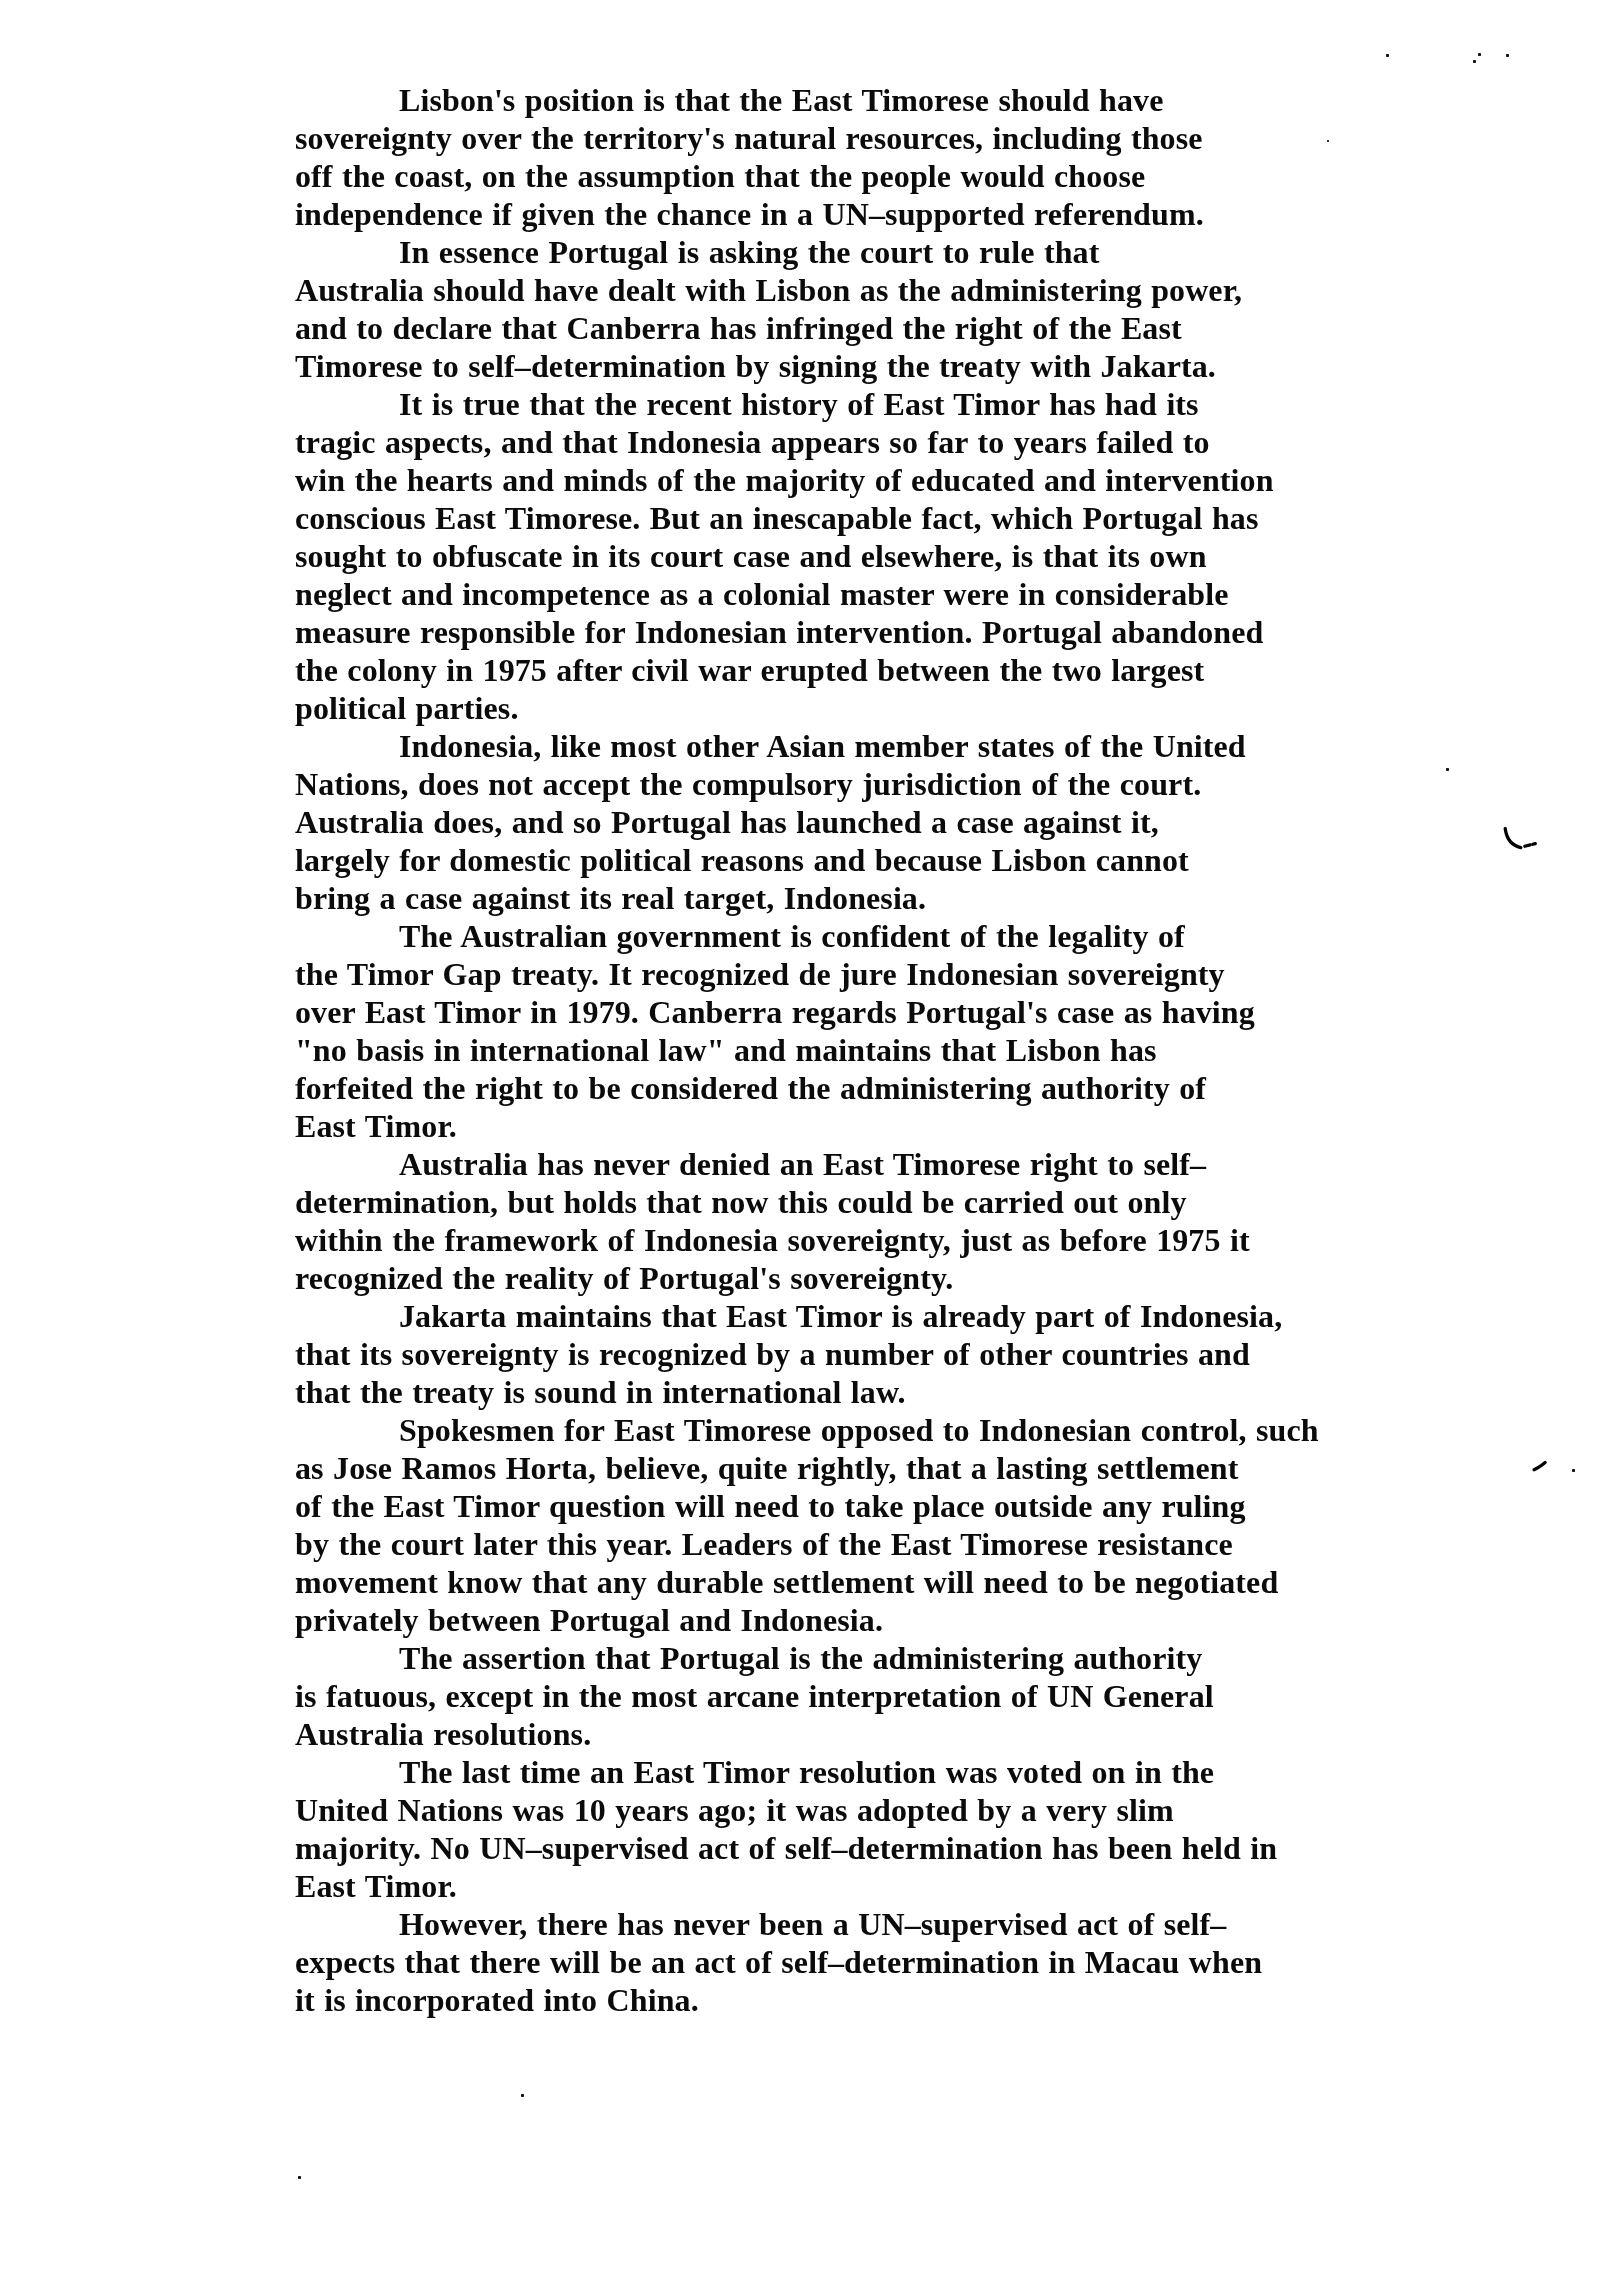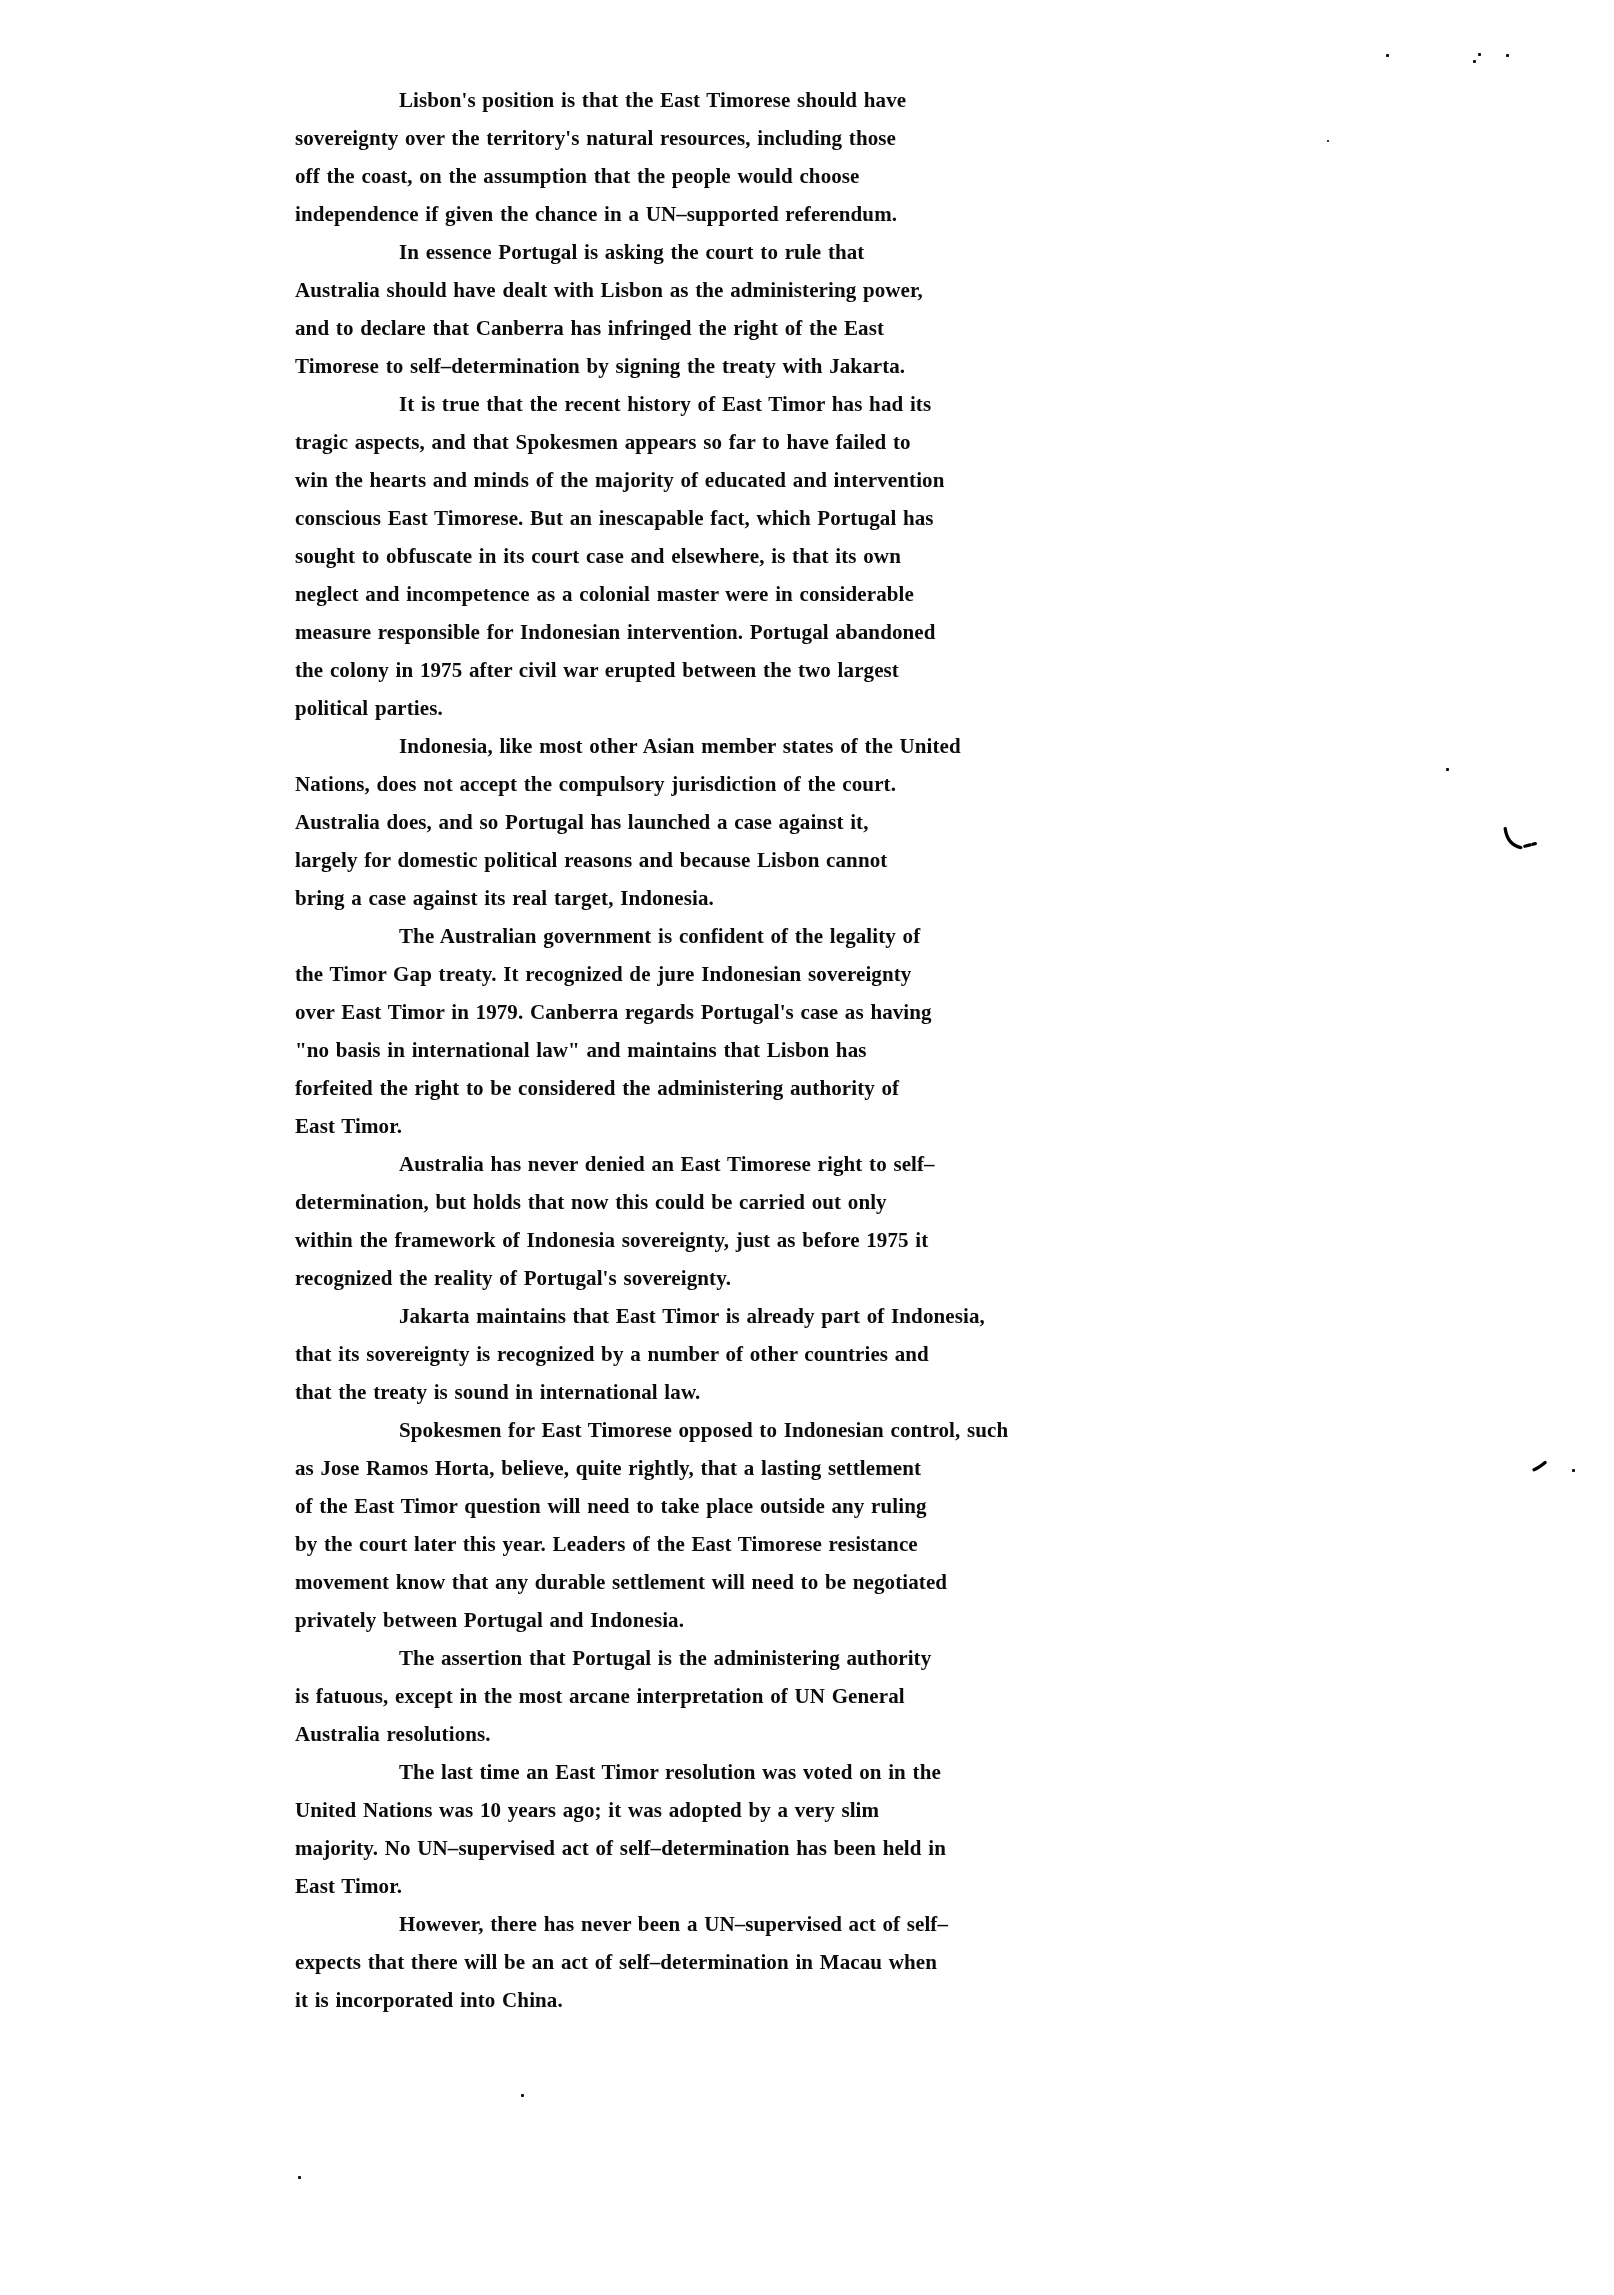--- a/index.html
+++ b/index.html
@@ -13,21 +13,21 @@
     height: 2295px;
     background: #ffffff;
     overflow: hidden;
     font-family: "Liberation Serif", serif;
   }
   .text-block {
     position: absolute;
     left: 295px;
     top: 81px;
     width: 1048px;
-    font-size: 21px;
+    font-size: 32px;
     line-height: 38px;
     font-weight: bold;
     color: #0b0b0b;
     letter-spacing: 0.1px;
     word-spacing: 1.3px;
   }
   .line {
     white-space: pre;
     height: 38px;
   }
@@ -59,21 +59,21 @@
   <div class="text-block" id="text-block">
       <div class="line indent">Lisbon's position is that the East Timorese should have</div>
       <div class="line">sovereignty over the territory's natural resources, including those</div>
       <div class="line">off the coast, on the assumption that the people would choose</div>
       <div class="line">independence if given the chance in a UN–supported referendum.</div>
       <div class="line indent">In essence Portugal is asking the court to rule that</div>
       <div class="line">Australia should have dealt with Lisbon as the administering power,</div>
       <div class="line">and to declare that Canberra has infringed the right of the East</div>
       <div class="line">Timorese to self–determination by signing the treaty with Jakarta.</div>
       <div class="line indent">It is true that the recent history of East Timor has had its</div>
-      <div class="line">tragic aspects, and that Spokesmen appears so far to have failed to</div>
+      <div class="line">tragic aspects, and that Indonesia appears so far to years failed to</div>
       <div class="line">win the hearts and minds of the majority of educated and intervention</div>
       <div class="line">conscious East Timorese. But an inescapable fact, which Portugal has</div>
       <div class="line">sought to obfuscate in its court case and elsewhere, is that its own</div>
       <div class="line">neglect and incompetence as a colonial master were in considerable</div>
       <div class="line">measure responsible for Indonesian intervention. Portugal abandoned</div>
       <div class="line">the colony in 1975 after civil war erupted between the two largest</div>
       <div class="line">political parties.</div>
       <div class="line indent">Indonesia, like most other Asian member states of the United</div>
       <div class="line">Nations, does not accept the compulsory jurisdiction of the court.</div>
       <div class="line">Australia does, and so Portugal has launched a case against it,</div>

